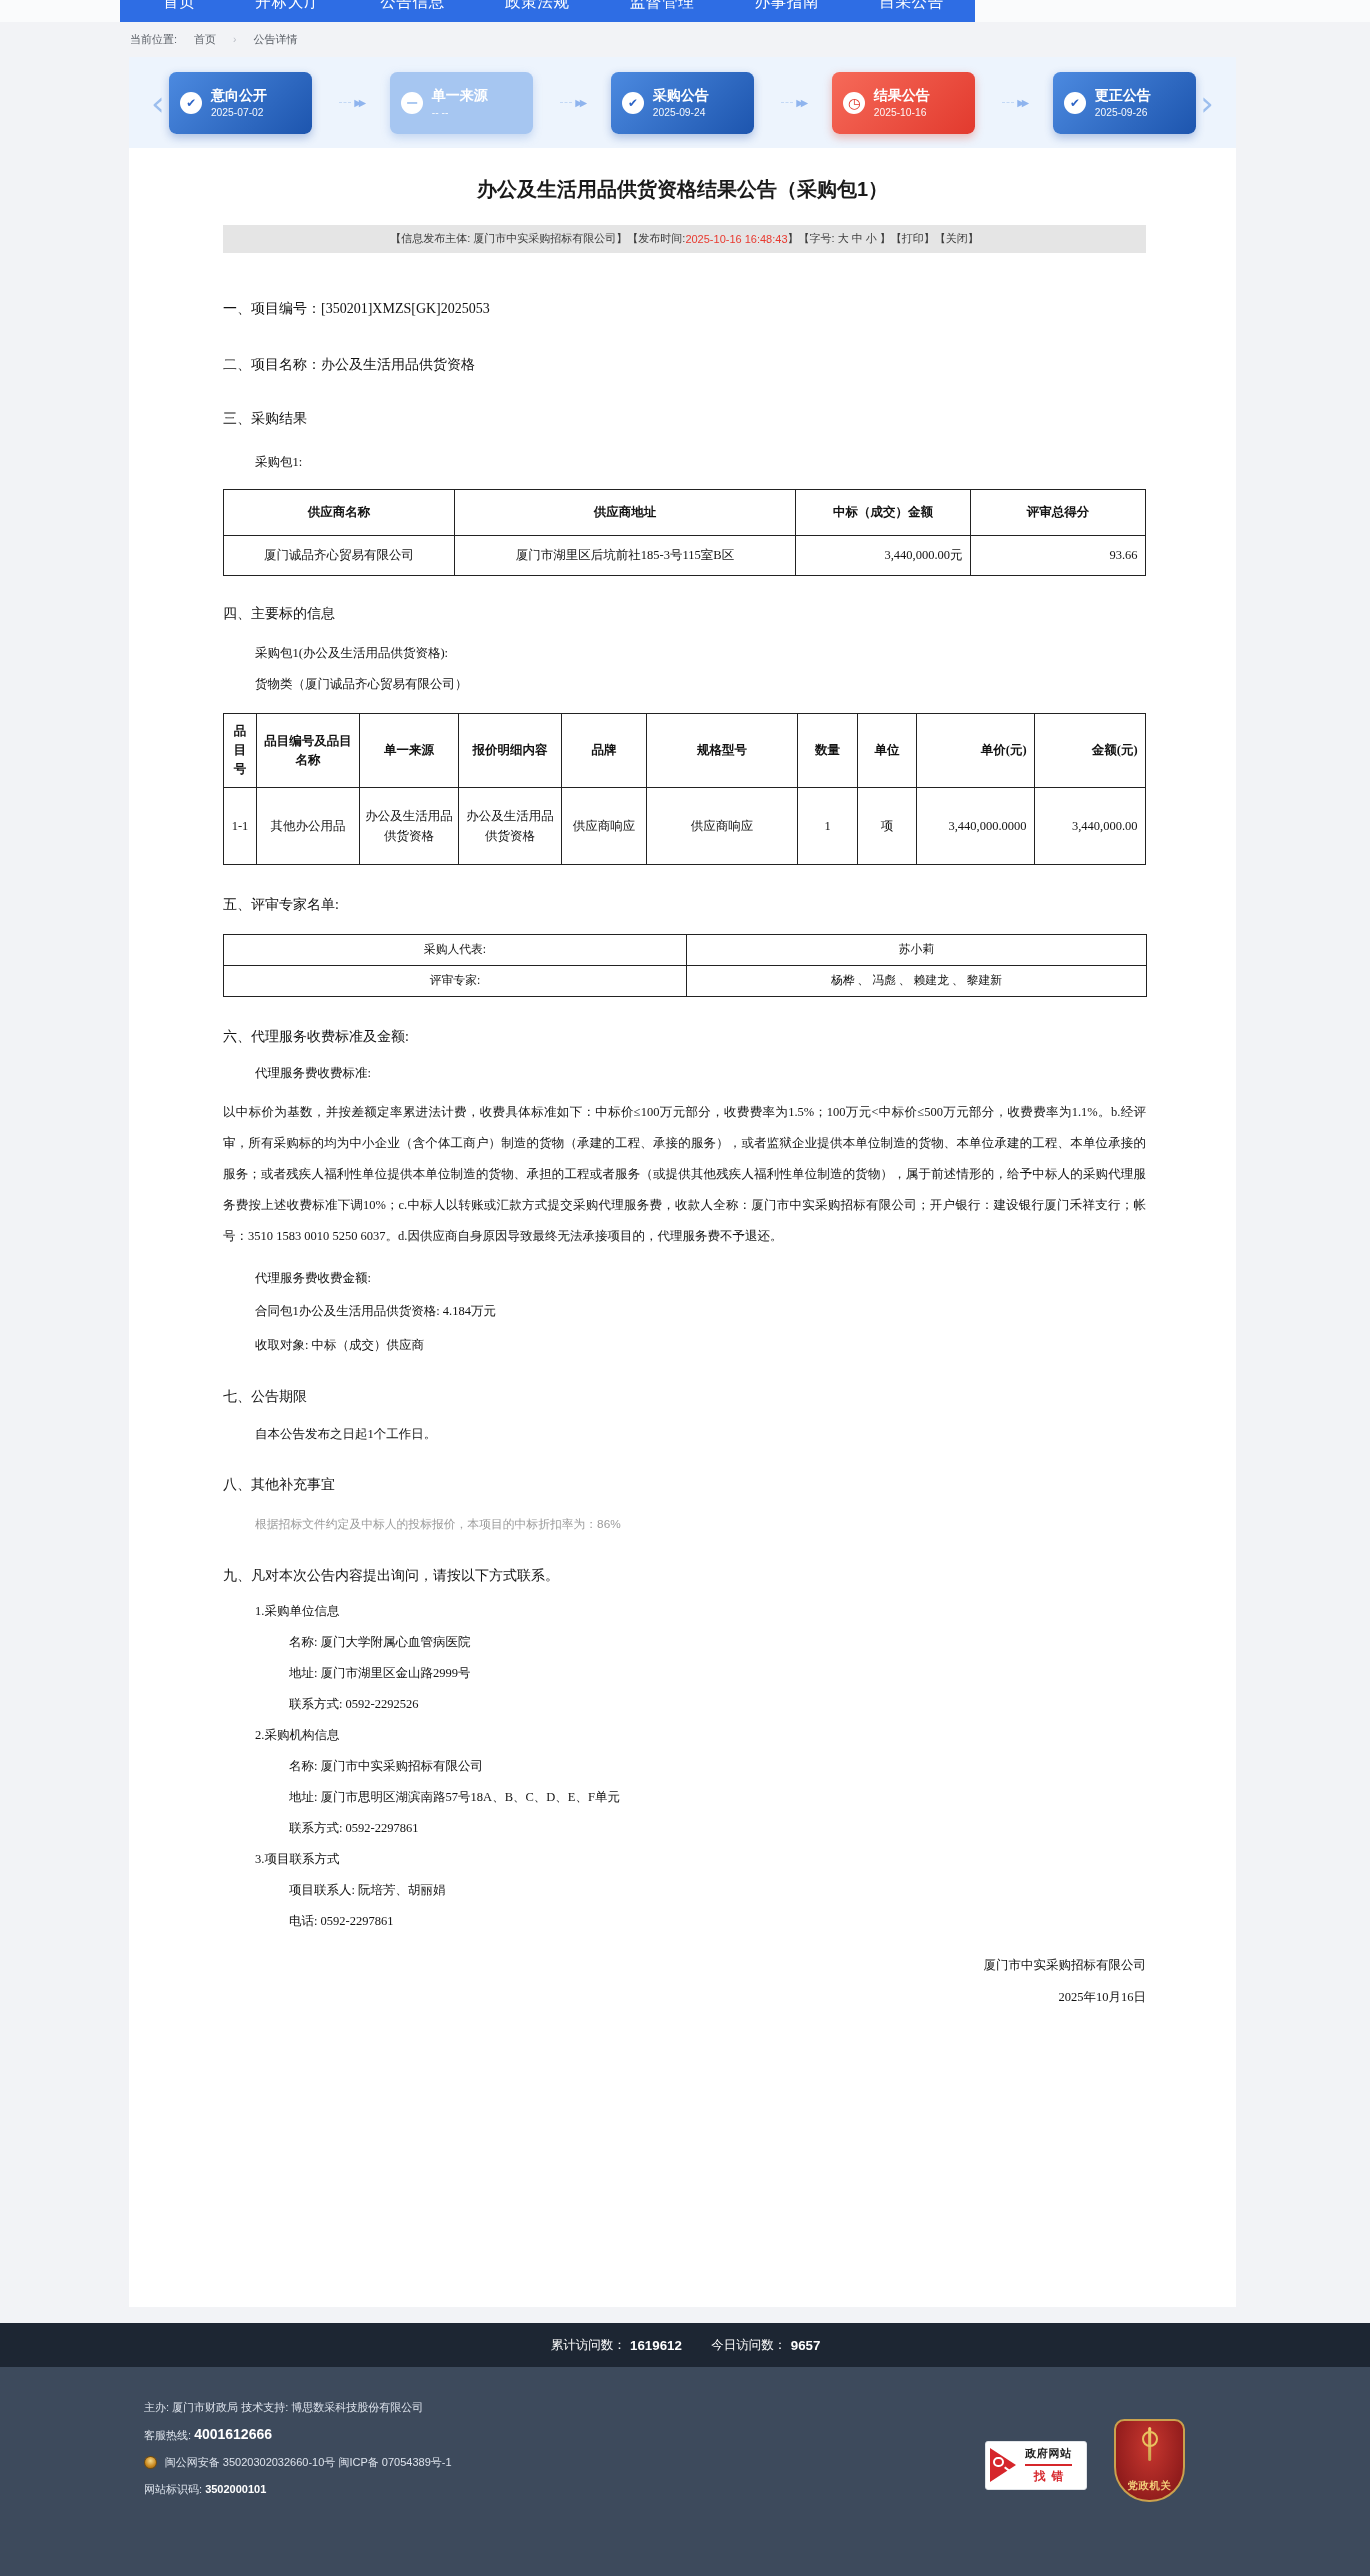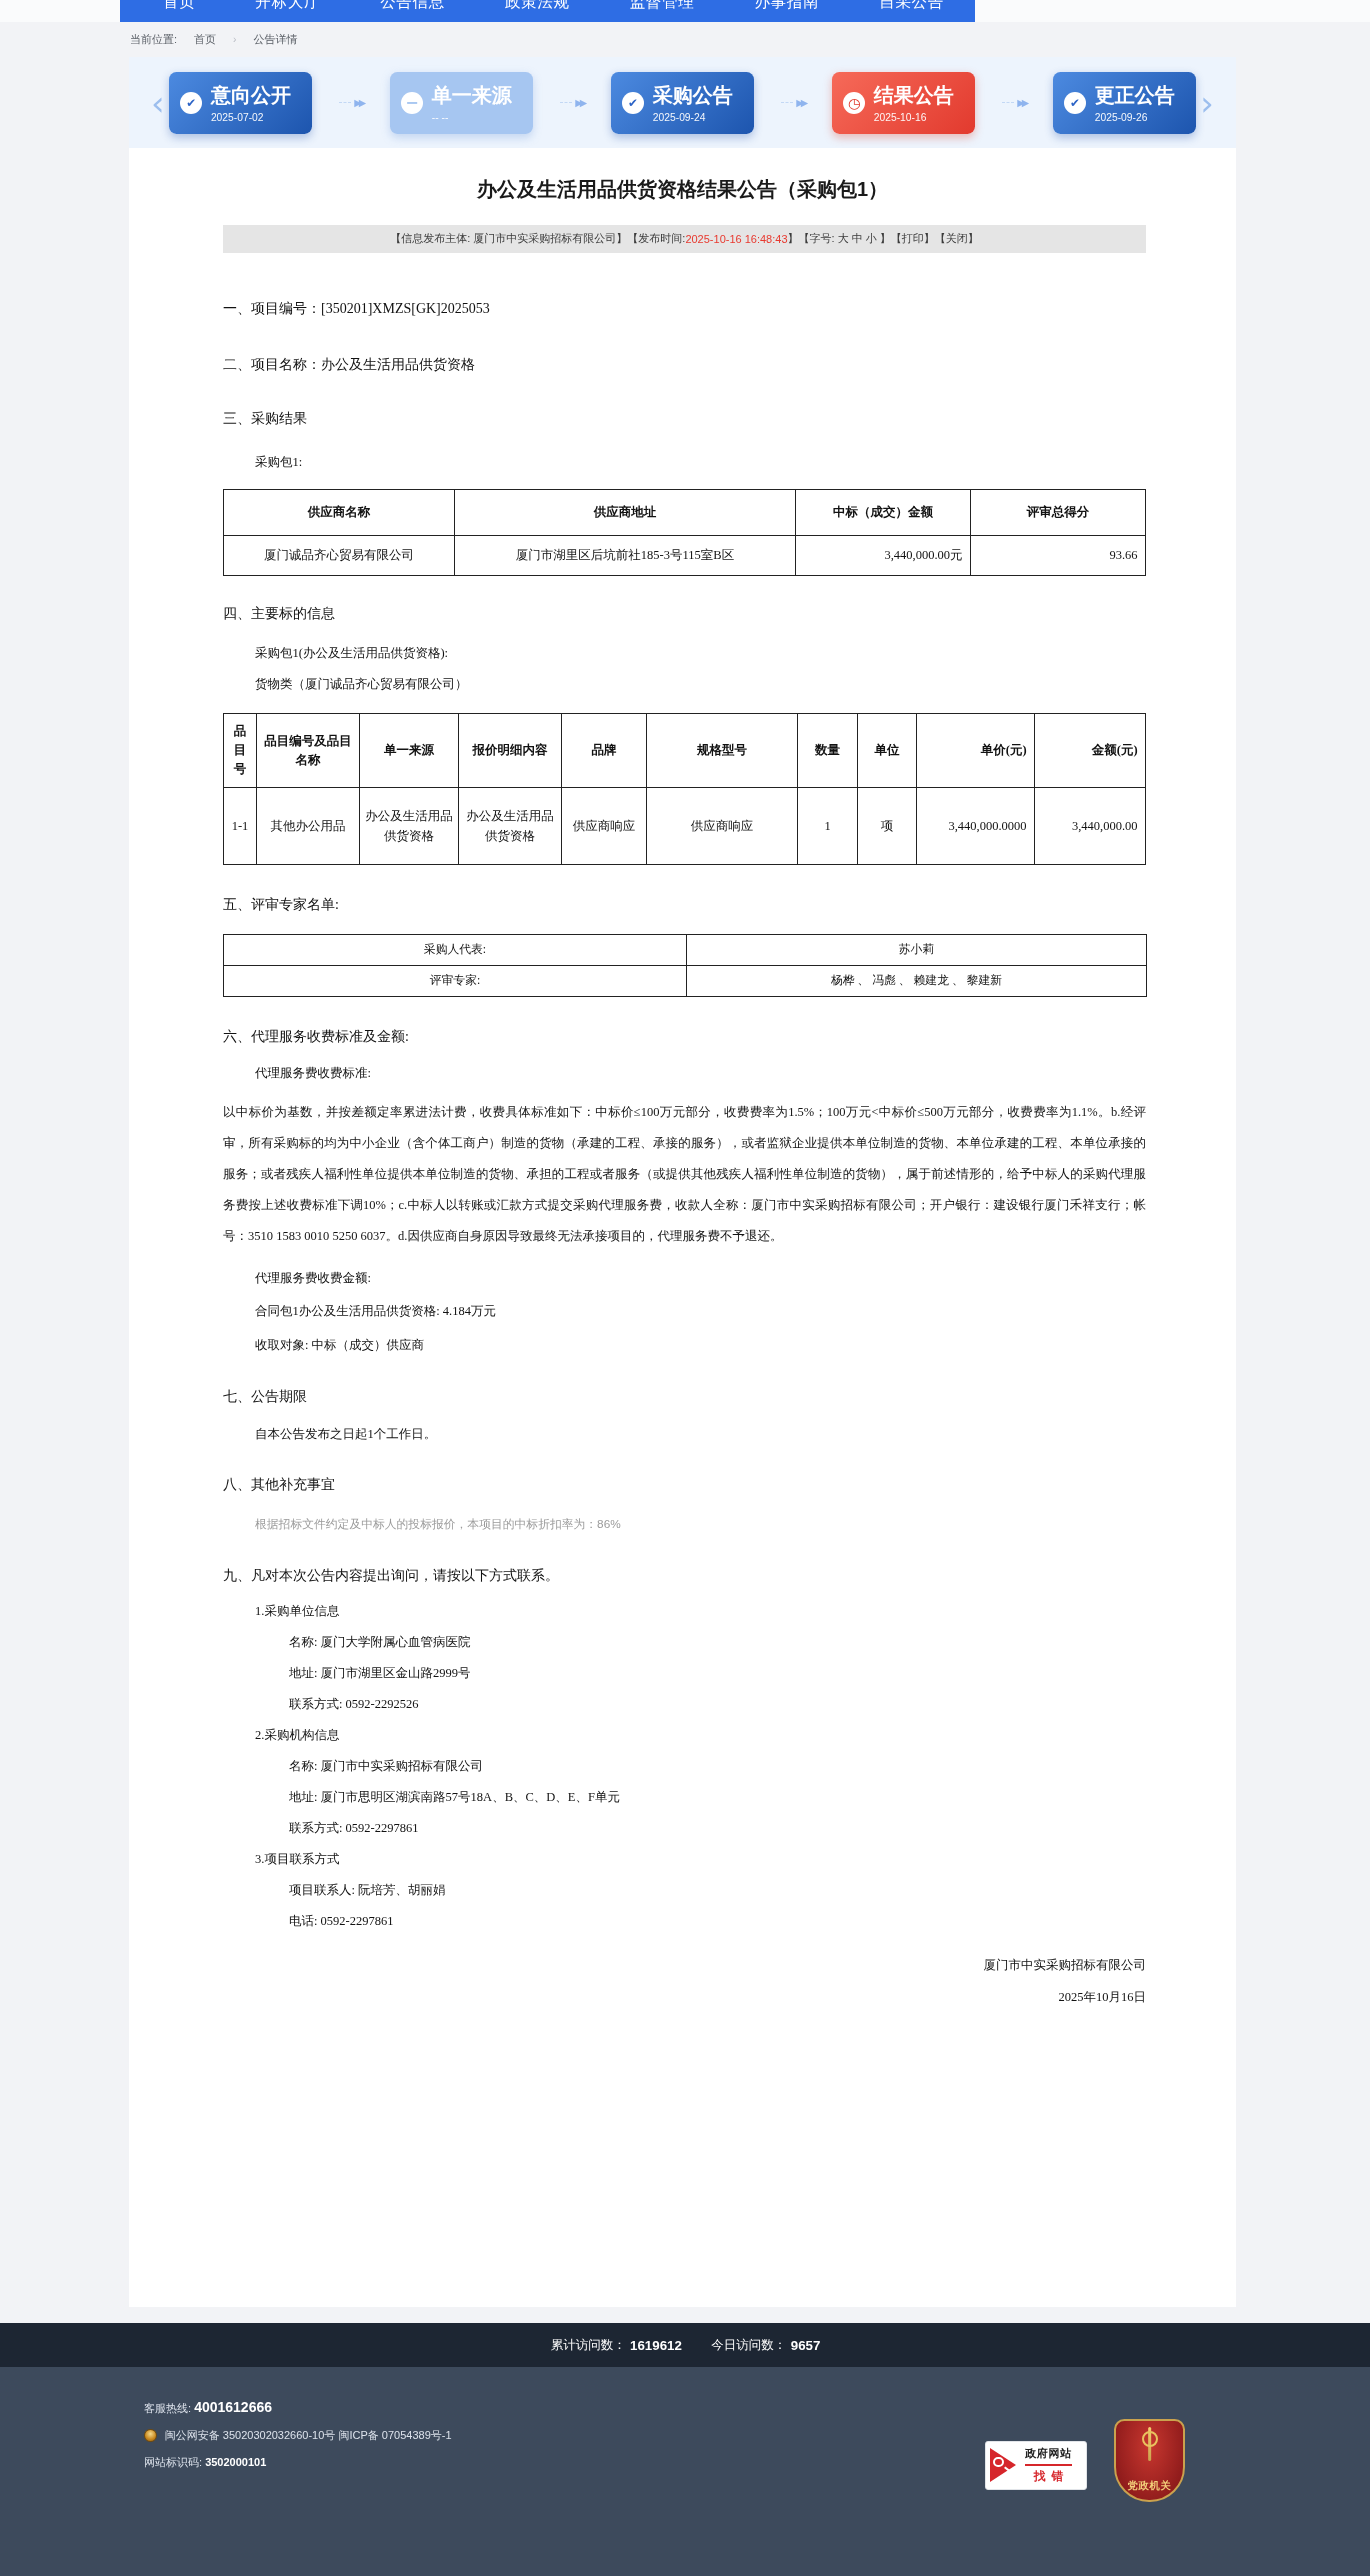--- a/index.html
+++ b/index.html
@@ -26,21 +26,21 @@
   .stepper { height:91px; background:#edf4fd; display:flex; align-items:center; padding:0 17.7px; }
   .step-chevron { font-size:34px; color:#9cbeee; line-height:1; margin:0 4.4px; font-family:"DejaVu Sans",sans-serif; cursor:pointer; user-select:none; }
   .step-card { width:143px; height:62px; border-radius:7.4px; display:flex; align-items:center; padding-left:11px; gap:8.8px; color:#fff; flex:0 0 auto; }
   .step-card.done    { background:linear-gradient(135deg,#4c8ae0,#1d55ae); box-shadow:0 3.7px 8.8px rgba(30,80,170,.3); }
   .step-card.pending { background:#a6c6f1; box-shadow:0 3.7px 8.8px rgba(120,160,220,.35); }
   .step-card.current { background:linear-gradient(135deg,#f66a59,#e23a2e); box-shadow:0 3.7px 8.8px rgba(220,80,60,.35); }
   .step-icon { width:22px; height:22px; border-radius:50%; background:#fff; display:flex; align-items:center; justify-content:center; font-size:11.8px; font-weight:bold; flex:0 0 22px; font-family:"DejaVu Sans",sans-serif; }
   .step-card.done .step-icon { color:#2b63c6; }
   .step-card.pending .step-icon { color:#a6c6f1; font-size:16px; }
   .step-card.current .step-icon { color:#e23a2e; font-size:14px; }
-  .step-lbl { font-size:20px; font-weight:bold; white-space:nowrap; }
+  .step-lbl { font-size:14px; font-weight:bold; white-space:nowrap; }
   .step-dt { font-size:10.3px; margin-top:2.9px; opacity:.95; white-space:nowrap; }
   .step-sep { flex:1; display:flex; align-items:center; justify-content:center; gap:3.7px; min-width:22px; }
   .step-sep .dash { width:11.8px; border-top:1.5px dashed #c3d8f5; }
   .step-sep .tri { color:#8fb4ee; font-size:9.6px; letter-spacing:-2.9px; font-family:"DejaVu Sans",sans-serif; }
   
   .doc-title { margin-top:28px; height:26.5px; line-height:26.5px; text-align:center; font-size:20px; font-weight:bold; color:#1a1a1a; }
   .infobar { margin-top:22px; margin-left:94px; width:923px; height:28px; background:#e5e5e5; display:flex; align-items:center; justify-content:center; font-size:11px; color:#3b3b3b; }
   .infobar .red { color:#e8392f; }
   
   .doc-body { margin-left:94px; width:923px; font-family:"Liberation Serif","DejaVu Serif",serif; color:#121212; }
@@ -315,20 +315,21 @@
 </div>
 
 <div class="stats">
   <span>累计访问数：</span>
   <b>1619612</b>
   <span>今日访问数：</span>
   <b>9657</b>
 </div>
 
 <footer class="site-footer">
+  <div class="frow">主办: 厦门市财政局 技术支持: 博思数采科技股份有限公司</div>
   <div class="frow">
     <span>客服热线: </span>
     <span class="hot-num">4001612666</span>
   </div>
   <div class="frow">
     <span class="ga-badge"></span>
     <span>闽公网安备 35020302032660-10号 闽ICP备 07054389号-1</span>
   </div>
   <div class="frow">
     <span>网站标识码: </span>

